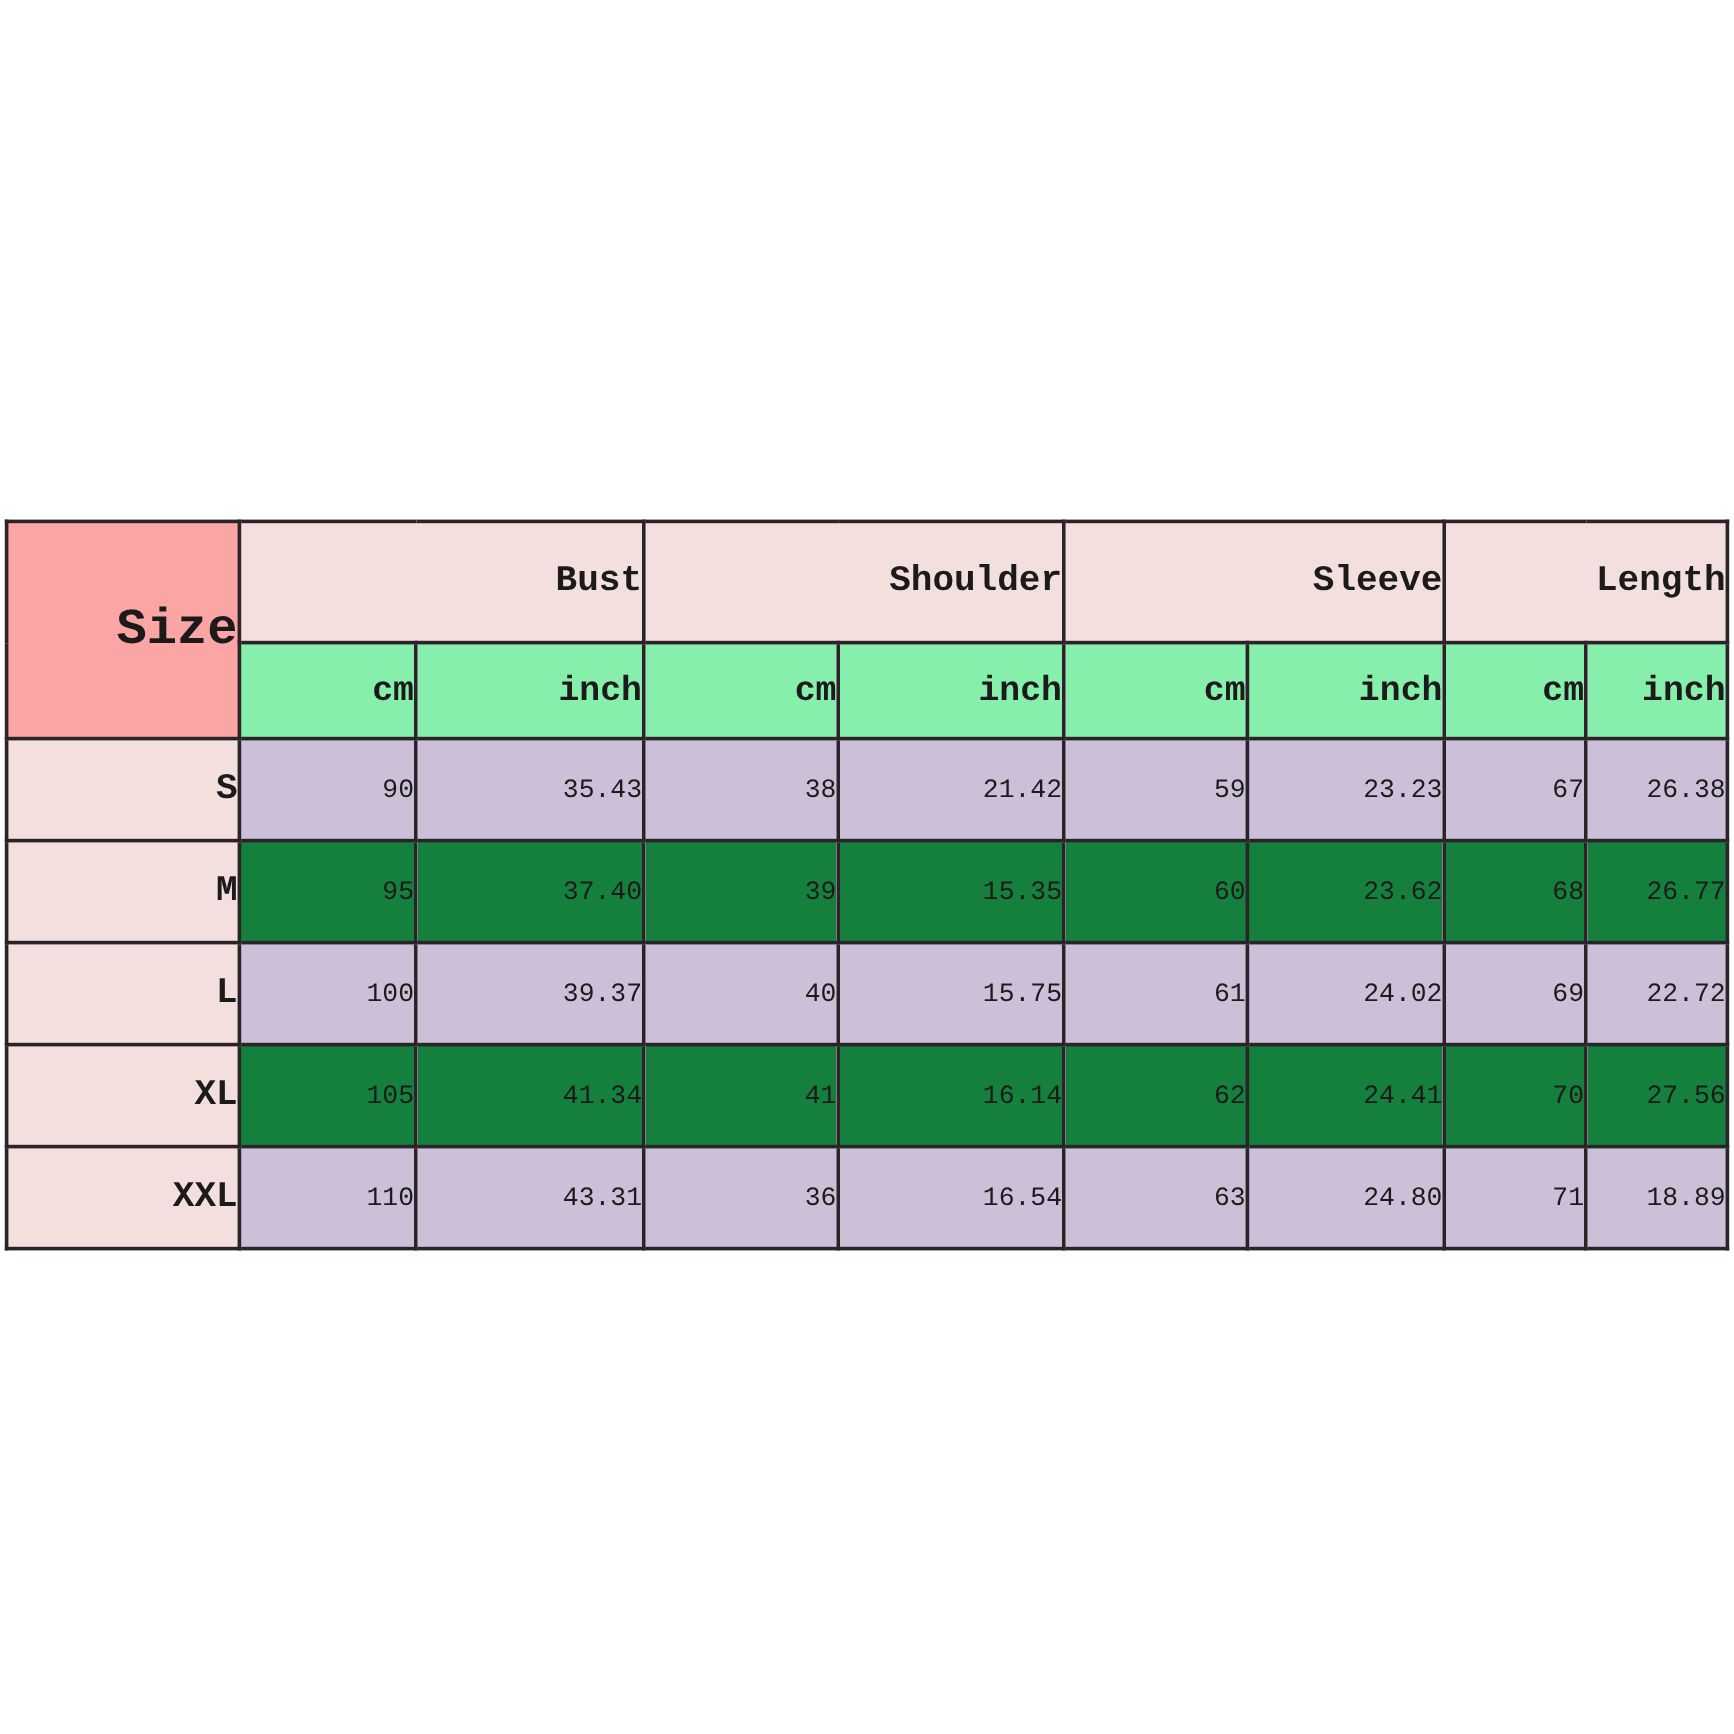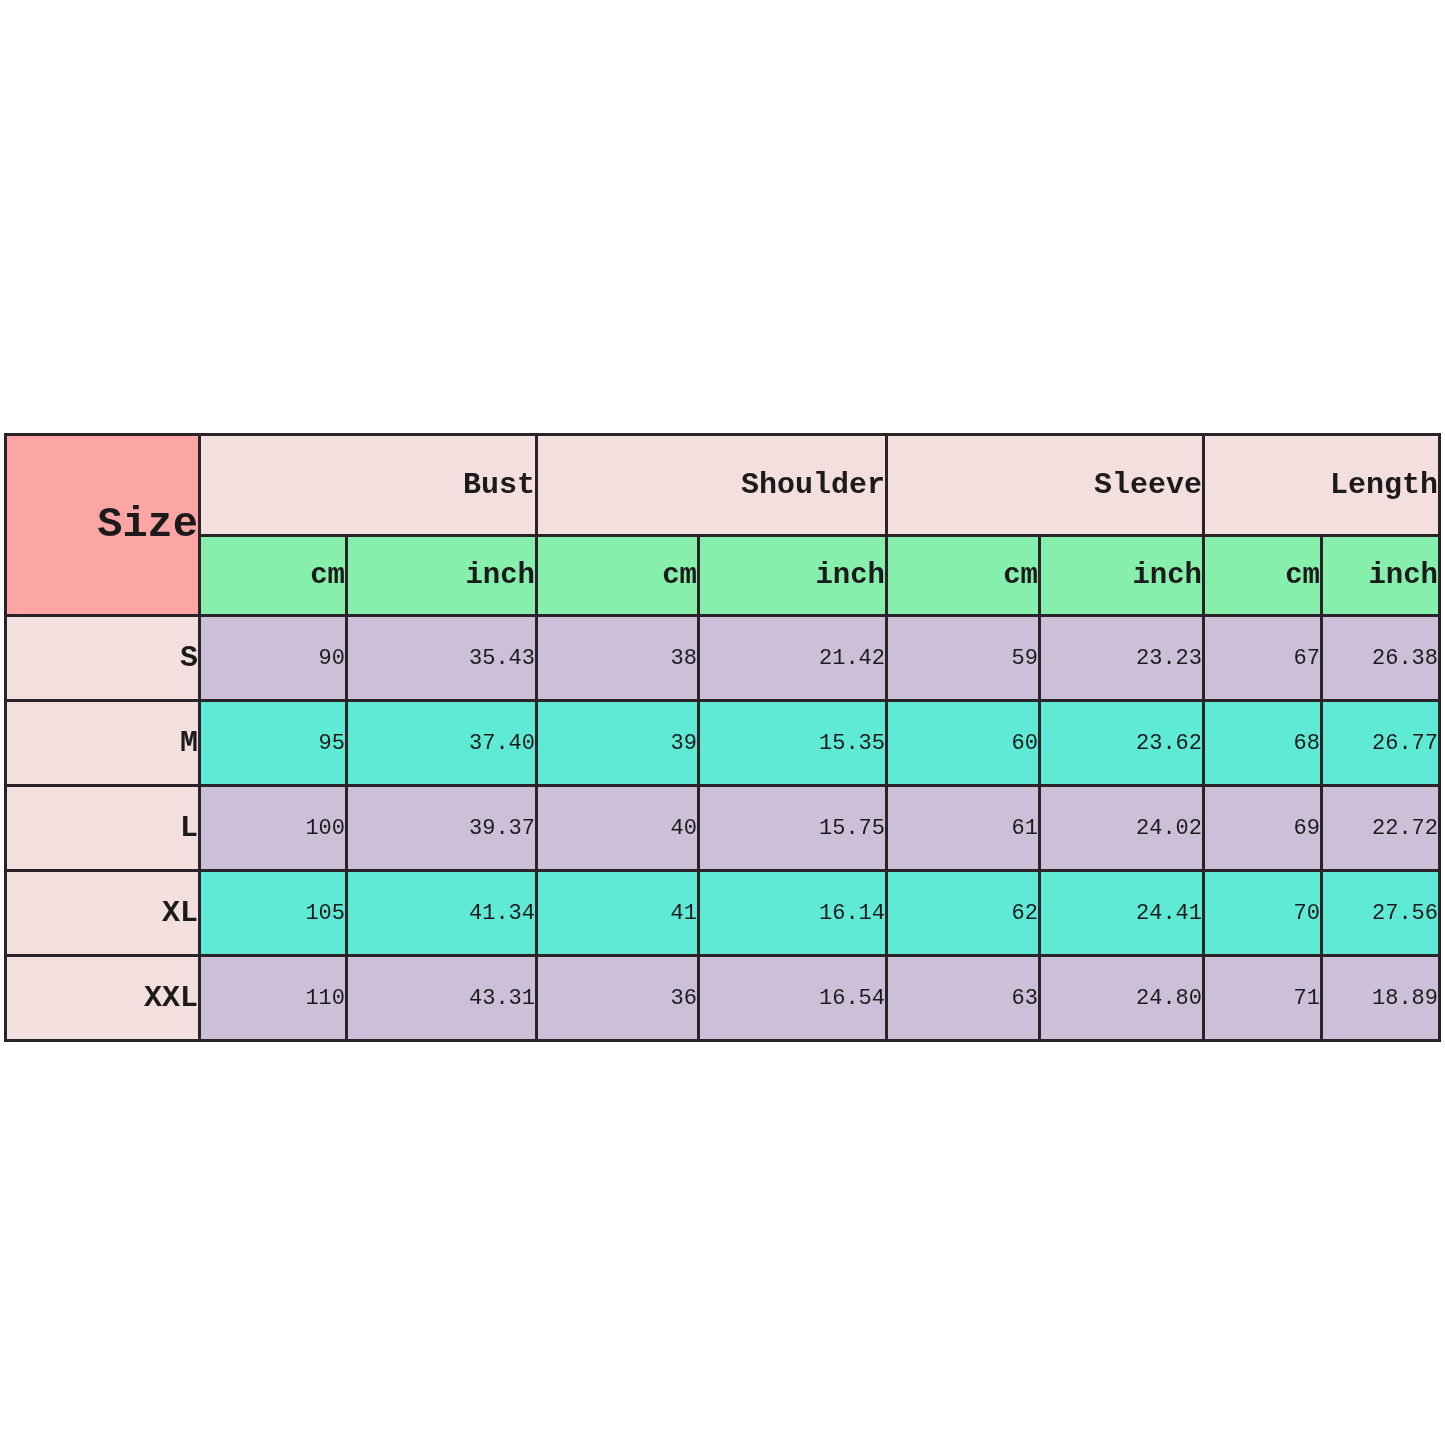--- a/index.html
+++ b/index.html
@@ -59,21 +59,21 @@
   th.size-label {
     background: #f2dfde;
     font-size: 30px;
     font-weight: 700;
   }
   td.val {
     font-size: 22px;
     font-weight: 400;
   }
   tr.stripe-lavender td.val { background: #ccc0d8; }
-  tr.stripe-pink     td.val { background: #5eead4; margin-top: 12px; }
+  tr.stripe-pink     td.val { background: #15803d; margin-top: 12px; }
 </style>
 </head>
 <body>
 
 <div class="page">
   <div class="chart-wrap">
     <table class="size-chart">
       <colgroup>
         <col style="width:194px">
         <col style="width:147px">

